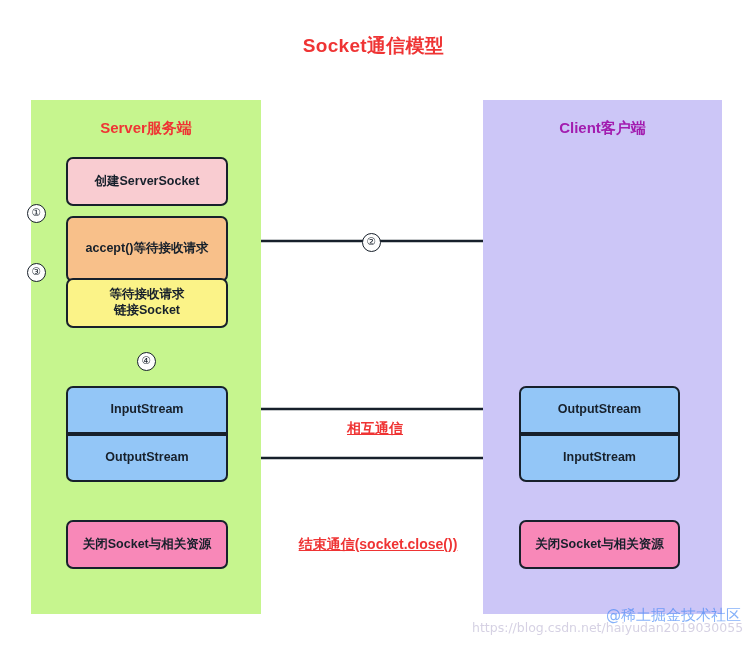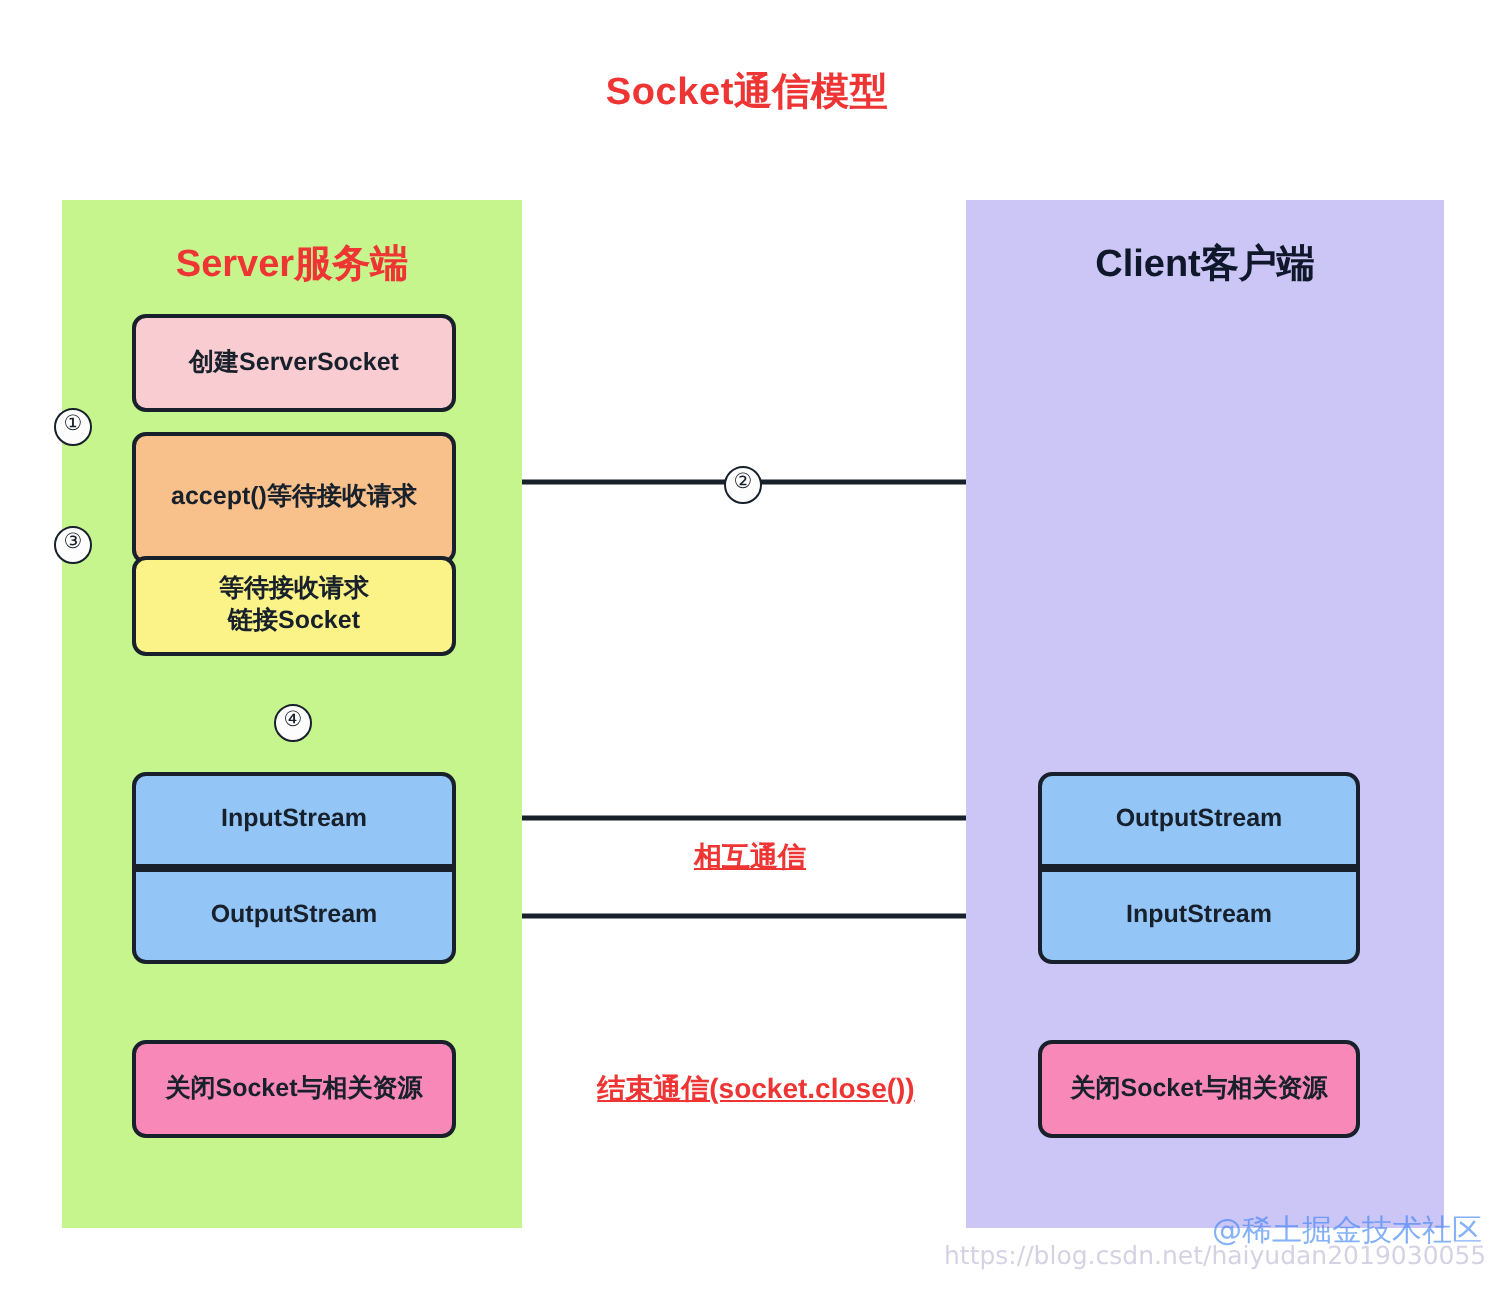--- a/index.html
+++ b/index.html
@@ -14,23 +14,23 @@
     position:absolute;left:0;top:33px;width:747px;text-align:center;
     font-size:19px;font-weight:bold;color:#ef3434;letter-spacing:.3px;
   }
 
   .panel{position:absolute;}
   .panel-server{left:31px;top:100px;width:230px;height:514px;background:#c6f58e;}
   .panel-client{left:483px;top:100px;width:239px;height:514px;background:#ccc6f7;}
 
   .panel-title{
     position:absolute;width:100%;text-align:center;top:19px;
-    font-size:19px;font-weight:bold;color:#ef3434;
+    font-size:15px;font-weight:bold;color:#ef3434;
   }
-  .panel-client .panel-title{color:#0f172a;}
+  .panel-client .panel-title{color:#a21caf;}
 
   .node{
     position:absolute;border:2.5px solid #17202b;border-radius:7px;
     display:flex;align-items:center;justify-content:center;text-align:center;
     font-size:12.5px;font-weight:bold;color:#17202b;line-height:1.25;
     box-sizing:border-box;
   }
   .node .l2{display:block;}
 
   .n-serversocket{left:66px;top:157px;width:162px;height:49px;background:#f9ccd1;}

